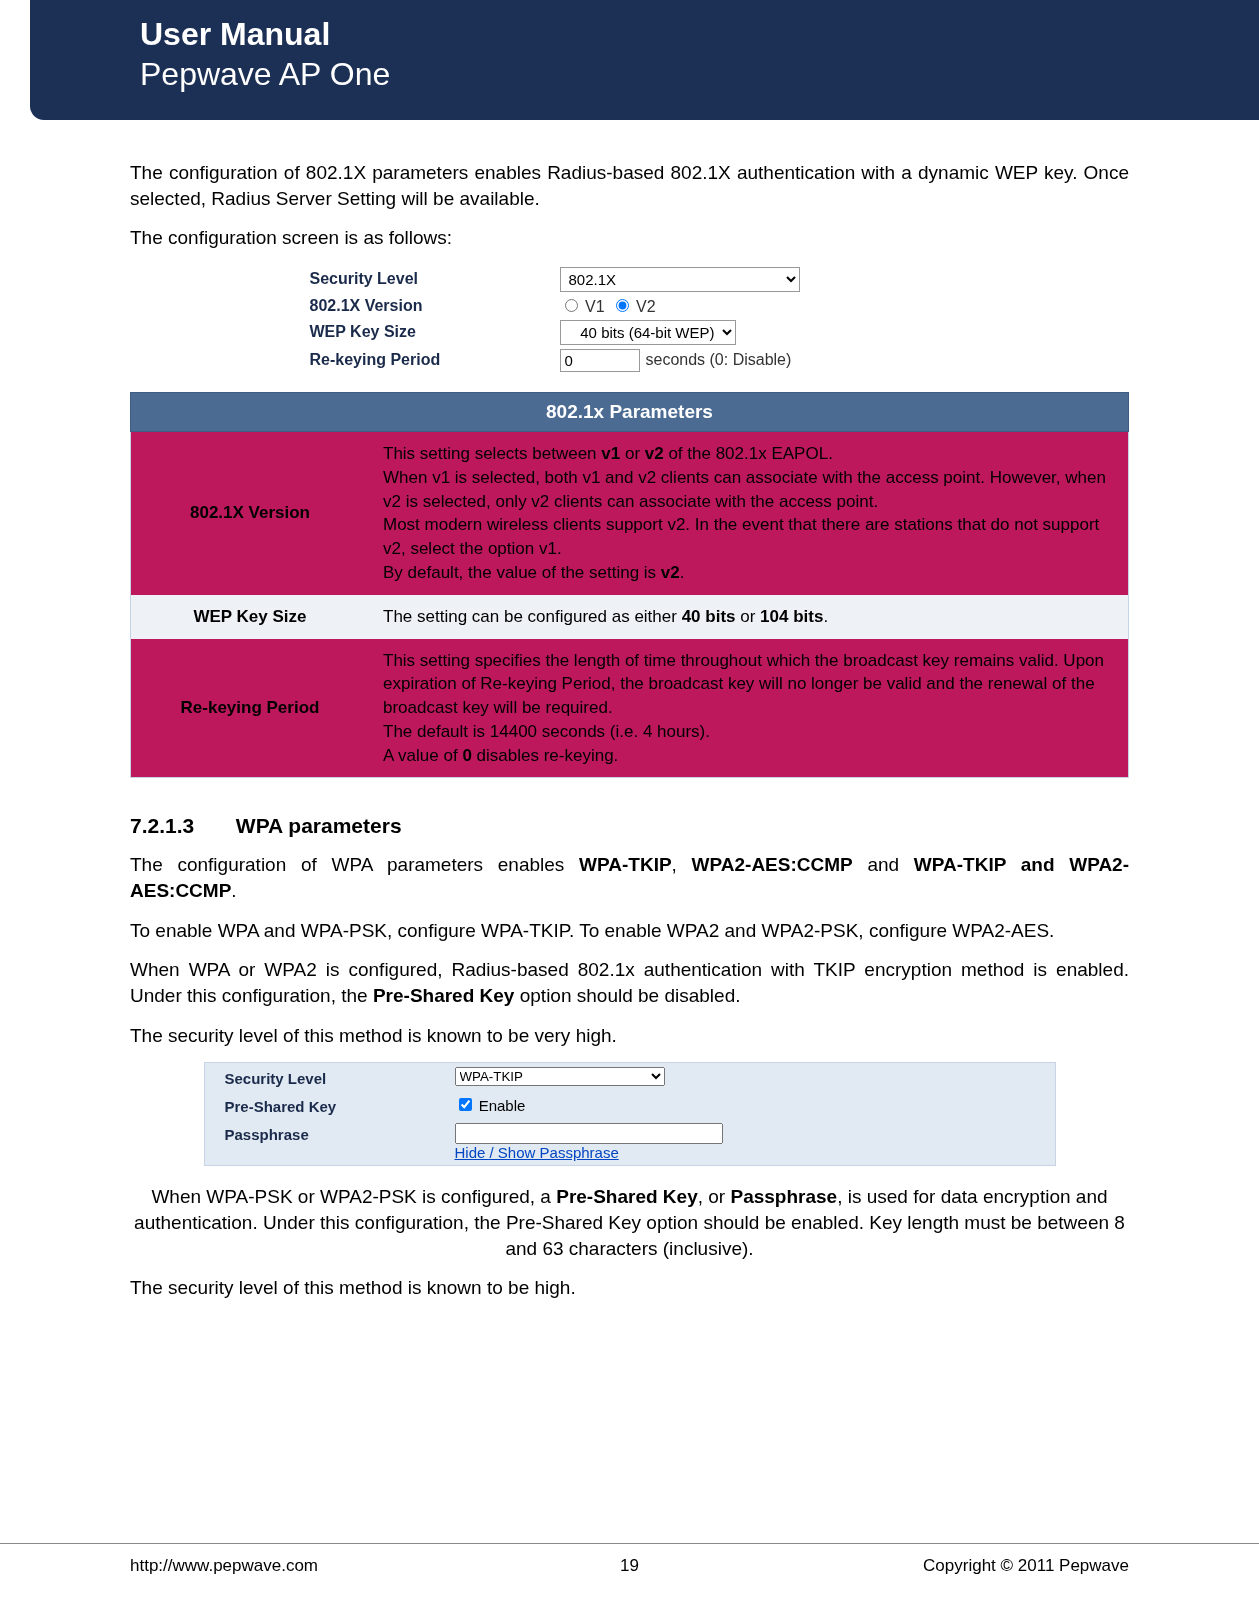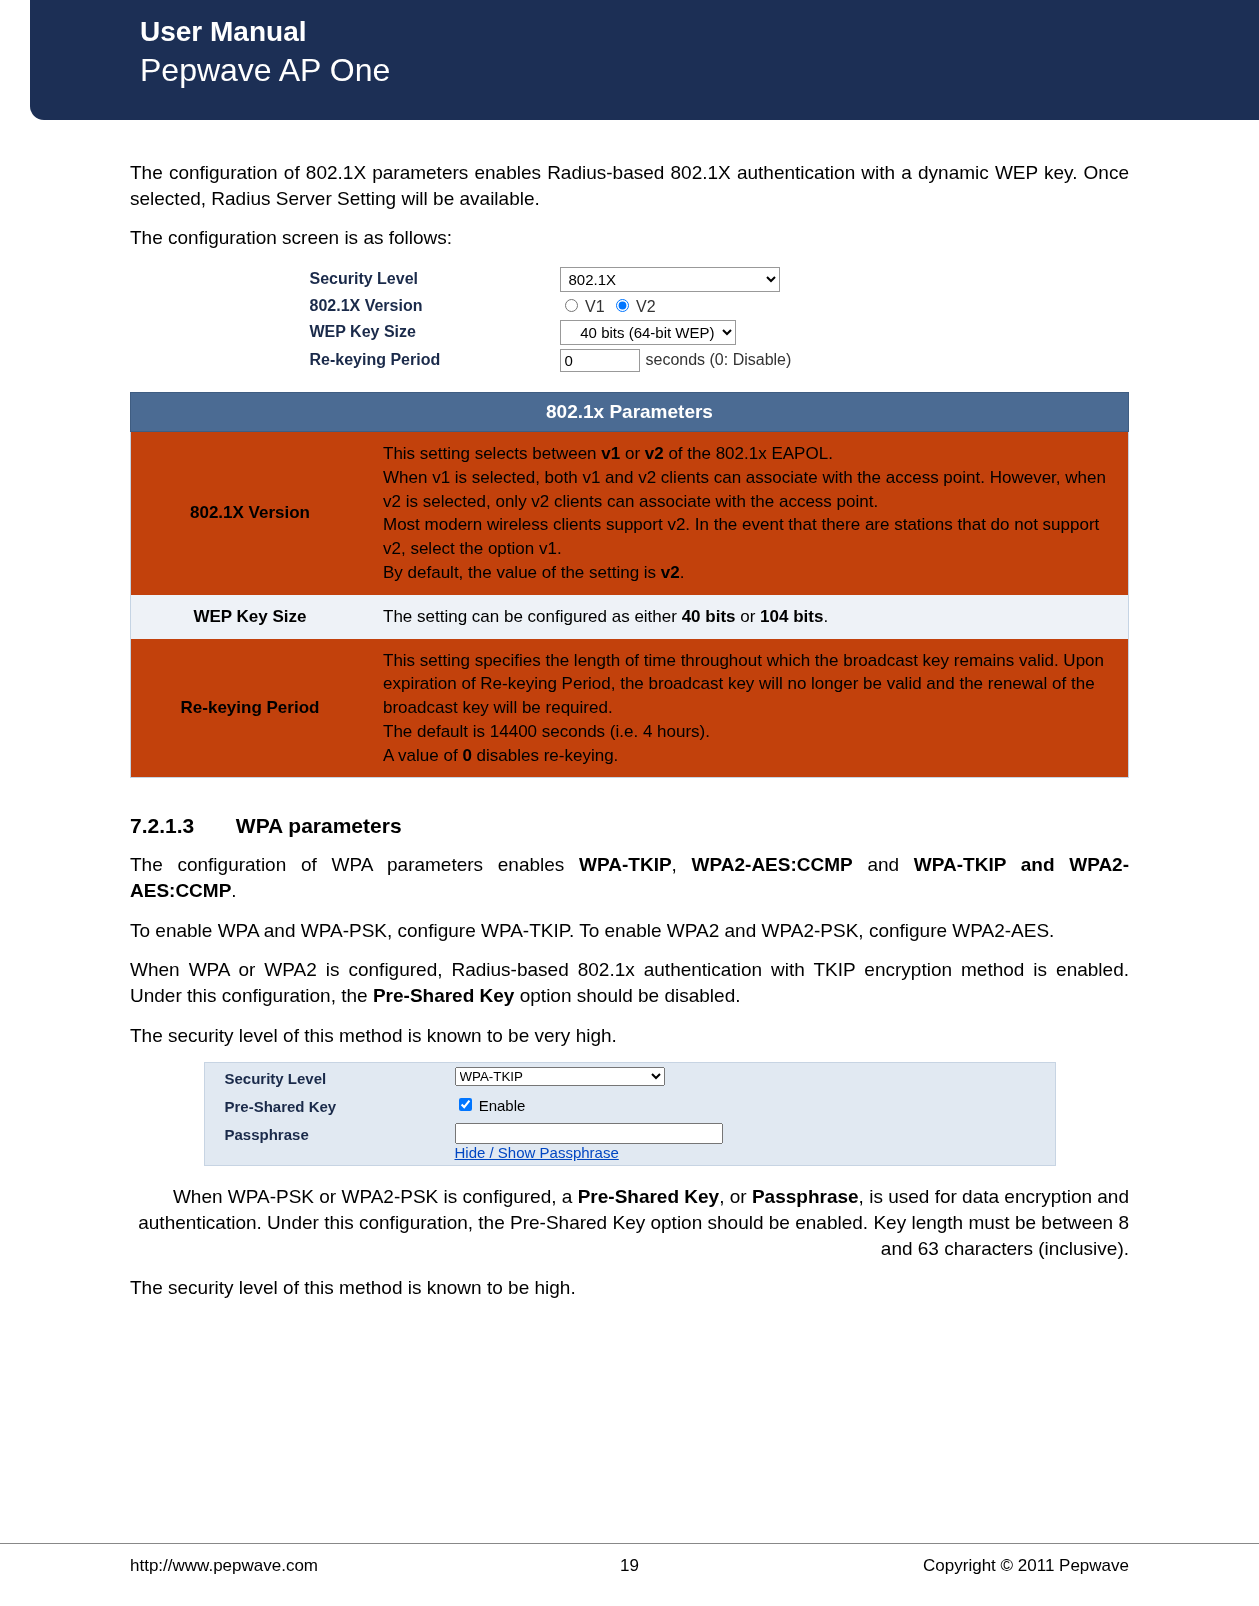--- a/index.html
+++ b/index.html
@@ -1,34 +1,34 @@
 <!DOCTYPE html>
 <html><head>
 <meta charset="utf-8">
 <style>
   body{margin:0;font-family:Arial,Helvetica,sans-serif;color:#000;background:#fff;}
   .page{width:1259px;height:1606px;box-sizing:border-box;padding:0 0 30px 0;display:flex;flex-direction:column;}
   .header{position:relative;}
   .header-bar{background:#1c2f55;height:120px;margin-left:30px;border-top-left-radius:0;border-bottom-left-radius:14px;padding-left:110px;padding-top:18px;box-sizing:border-box;}
-  .header-title{color:#fff;font-size:28px;font-weight:bold;font-family:"Segoe UI",Arial,sans-serif;line-height:1;margin:0;}
+  .header-title{color:#fff;font-size:32px;font-weight:bold;font-family:"Segoe UI",Arial,sans-serif;line-height:1;margin:0;}
   .header-sub{color:#fff;font-size:32px;font-family:"Segoe UI",Arial,sans-serif;margin-top:6px;}
   .content{padding:40px 130px 0 130px;}
   h3.sec{font-family:Arial,sans-serif;font-size:21px;font-weight:bold;margin:0 0 14px 0;}
   h3.sec .num{display:inline-block;min-width:100px;}
   p{font-size:19px;line-height:1.35;margin:0 0 14px 0;text-align:justify;}
   b{font-weight:bold;}
   .config-box{margin:0px auto 18px auto;width:640px;}
   .cfg-row{display:flex;align-items:center;padding:2px 0;}
   .cfg-label{width:250px;font-weight:bold;color:#1a2a4a;font-size:16px;}
   .cfg-ctrl{flex:1;display:flex;align-items:center;gap:6px;font-size:16px;color:#333;}
   .cfg-ctrl select,.cfg-ctrl input[type=text]{font-size:15px;padding:2px 4px;border:1px solid #999;background:#fff;}
   .param-table{width:100%;border-collapse:collapse;margin:0 0 36px 0;border:1px solid #c5d4e4;}
   .param-table th{background:#4b6b93;color:#fff;font-size:19px;font-weight:bold;padding:8px;text-align:center;border:1px solid #3f5d82;}
   .param-table td{padding:10px 14px;font-size:17px;vertical-align:middle;border:none;}
-  .param-table tr.body td{background:#c2410c;}
+  .param-table tr.body td{background:#be185d;}
   .param-table tr.body.alt td{background:#eef2f7;}
   .param-table td.lbl{width:210px;font-weight:bold;text-align:center;}
   .param-table td.desc{line-height:1.4;}
   .wpa-box{margin:8px auto 18px auto;width:850px;background:#e1e9f2;border:1px solid #c7d4e3;}
   .wpa-row{display:flex;align-items:flex-start;padding:4px 20px;font-size:15px;}
   .wpa-lbl{width:230px;font-weight:bold;color:#1a2a4a;padding-top:3px;}
   .wpa-ctrl{flex:1;}
   .linklike{color:#0046c2;text-decoration:underline;font-size:15px;cursor:pointer;}
   .footer{margin-top:auto;border-top:1.5px solid #888;padding:12px 130px 0 130px;display:flex;justify-content:space-between;font-size:17px;}
   .footer .mid{position:absolute;left:50%;transform:translateX(-50%);}
@@ -49,21 +49,21 @@
   <div class="content">
 
 
     <p>The configuration of 802.1X parameters enables Radius-based 802.1X authentication with a dynamic WEP key.  Once selected, Radius Server Setting will be available.</p>
     <p>The configuration screen is as follows:</p>
 
     <div class="config-box">
       <div class="cfg-row">
         <div class="cfg-label">Security Level</div>
         <div class="cfg-ctrl">
-          <select style="width:220px;">
+          <select style="width:240px;">
             <option>802.1X</option>
           </select>
         </div>
       </div>
       <div class="cfg-row">
         <div class="cfg-label">802.1X Version</div>
         <div class="cfg-ctrl">
           <label><input type="radio" name="v" style=""> <span>V1</span></label>
           <label><input type="radio" name="v" checked="" style=""> <span>V2</span></label>
         </div>
@@ -147,21 +147,21 @@
       </div>
       <div class="wpa-row">
         <div class="wpa-lbl">Passphrase</div>
         <div class="wpa-ctrl">
           <input type="text" style="width: 260px;"><br>
           <span class="linklike">Hide / Show Passphrase</span>
         </div>
       </div>
     </div>
 
-    <p style="text-align:right;">
+    <p style="text-align:center;">
       <span>When WPA-PSK or WPA2-PSK is configured, a </span><b>Pre-Shared Key</b><span>, or </span><b>Passphrase</b><span>, is used for data encryption and authentication.  Under this configuration, the Pre-Shared Key option should be enabled.  Key length must be between 8 and 63 characters (inclusive).</span>
     </p>
     <p>The security level of this method is known to be high.</p>
 
   </div>
 
   <div class="footer">
     <div class="footer-wrap">
       <span>http://www.pepwave.com</span>
       <span class="mid">19</span>

